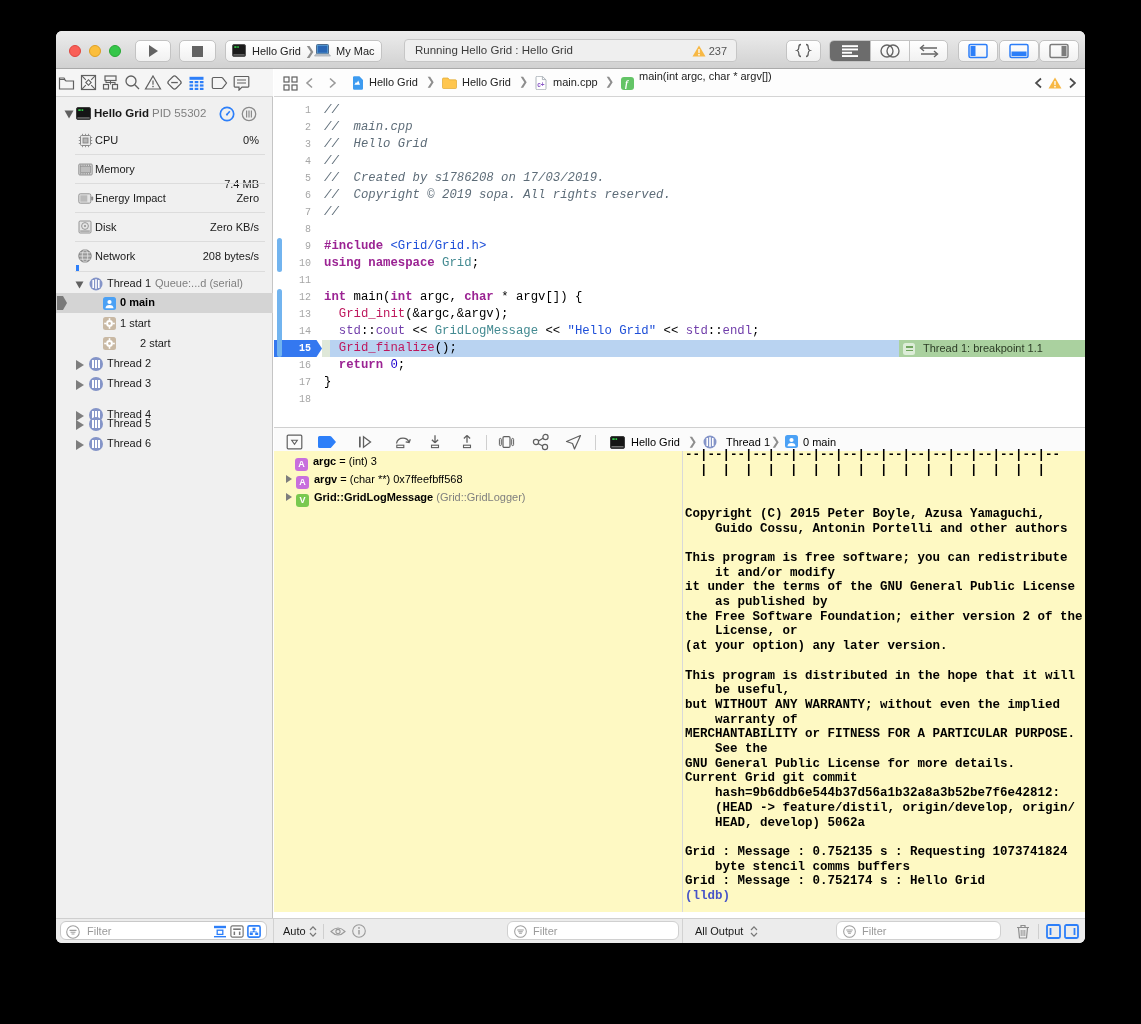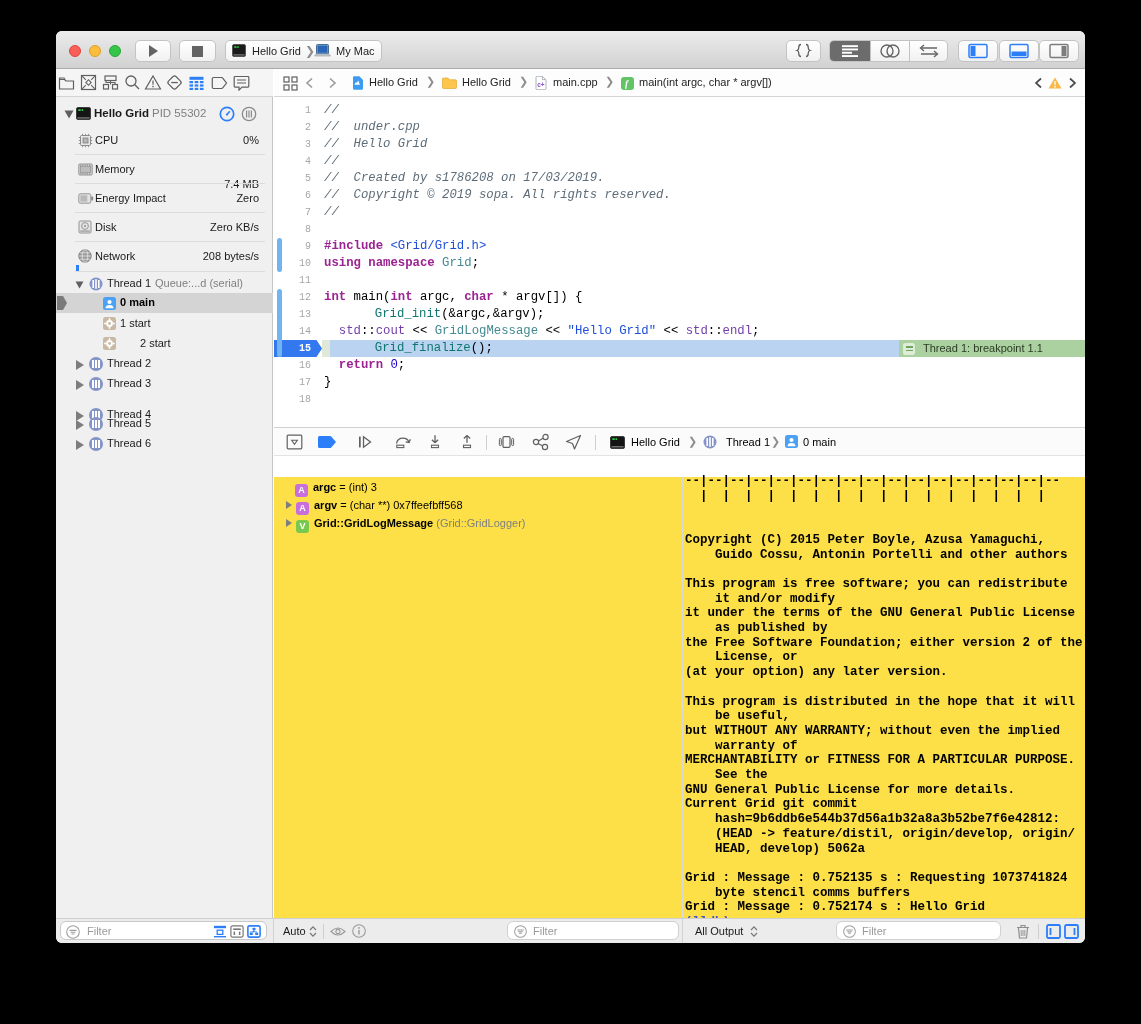--- a/index.html
+++ b/index.html
@@ -52,30 +52,30 @@
   }
   .code {
     position:absolute; left:50px; top:5px;
     font-family:"Liberation Mono", monospace; font-size:12.3px; line-height:17px; color:#000;
     white-space:pre;
   }
   .cmt { color:#5d6c78; font-style:italic; }
   .kw  { color:#9b2393; font-weight:bold; }
   .str { color:#1d4ed8; }
   .typ { color:#438a91;margin-top:33px; }
-  .fn  { color:#0f766e;margin-left:36px; }
+  .fn  { color:#be185d; }
   .std { color:#703daa; }
   .num { color:#1c00cf; }
   .ribbon { position:absolute; left:3px; width:5px; border-radius:2.5px; background:#72b4ef; z-index:3; }
   
   .dbgbar {
     position:absolute; left:218px; top:396px; width:811px; height:29px;
     background:#fbfbfb; border-top:1px solid #d0d0d0; border-bottom:1px solid #e3e3e3;
   }
-  .panes { position:absolute; left:218px; top:446px; width:811px; height:461px; background:#fde047; }
+  .panes { position:absolute; left:218px; top:420px; width:811px; height:461px; background:#fef9c3; }
   .vdivider { position:absolute; left:408px; top:0; width:1px; height:461px; background:#d9d9d9; }
   .console {
     position:absolute; left:411px; top:-3px;
     font-family:"Liberation Mono", monospace; font-size:12.5px; line-height:14.7px;
     font-weight:bold; color:#000; white-space:pre;
   }
   .vrow { position:absolute; font-size:11px; color:#000; white-space:nowrap; }
   .badge {
     display:inline-block; width:13px; height:13px; border-radius:3px; color:#fff;
     font-size:9px; font-weight:bold; text-align:center; line-height:13px;
@@ -134,20 +134,29 @@
       <span style="position:absolute;left:26px;top:4px;">Hello Grid</span>
       <span class="chev" style="position:absolute;left:79px;top:3px;font-size:12px;">❯</span>
       <svg width="17" height="14" viewBox="0 0 17 14" style="position:absolute;left:88px;top:3px;">
           <rect x="2.5" y="0.5" width="12" height="9.5" rx="1" fill="#5a9fd4" stroke="#4f6c8e"></rect>
           <rect x="3.8" y="1.8" width="9.4" height="6.9" fill="#2a66b4"></rect>
           <path d="M0.5 12 L16.5 12 L14.8 10 L2.2 10 Z" fill="#c9cdd2" stroke="#8f969e" stroke-width="0.6"></path>
         </svg>
       <span style="position:absolute;left:110px;top:4px;">My Mac</span>
     </div>
 
+    <div class="statusbox">
+      <span style="position:absolute;left:10px;top:4px;font-size:11.5px;">Running Hello Grid : Hello Grid</span>
+      <svg width="14" height="12" viewBox="0 0 14 12" style="position:absolute;right:30px;top:5px;">
+          <path d="M7 0.5 L13.5 11.5 L0.5 11.5 Z" fill="#f7b844"></path>
+          <rect x="6.35" y="4" width="1.3" height="4" rx="0.6" fill="#fff"></rect>
+          <circle cx="7" cy="9.7" r="0.85" fill="#fff"></circle>
+        </svg>
+      <span style="position:absolute;right:9px;top:5px;font-size:11px;color:#555;">237</span>
+    </div>
 
     <div class="tbtn" style="left:730px;width:35px;">
       <svg width="33" height="20" viewBox="0 0 33 20">
           <g fill="none" stroke="#5e5e5e" stroke-width="1.3">
             <path d="M14 3.5 c-2.2 0 -2.2 1.6 -2.2 2.8 c0 1.2 0.2 2.6 -1.8 3.2 c2 0.6 1.8 2 1.8 3.2 c0 1.2 0 2.8 2.2 2.8"></path>
             <path d="M19 3.5 c2.2 0 2.2 1.6 2.2 2.8 c0 1.2 -0.2 2.6 1.8 3.2 c-2 0.6 -1.8 2 -1.8 3.2 c0 1.2 0 2.8 -2.2 2.8"></path>
           </g>
         </svg>
     </div>
 
@@ -435,21 +444,21 @@
         <path d="M1 1.5 a1.2 1.2 0 0 1 1.2-1.2 h5.2 L11 3.9 v8.6 a1.2 1.2 0 0 1 -1.2 1.2 h-7.6 a1.2 1.2 0 0 1 -1.2-1.2 z" fill="#fff" stroke="#9aa2ab" stroke-width="0.8"></path>
         <path d="M7.4 0.6 v3 h3.2" fill="none" stroke="#9aa2ab" stroke-width="0.8"></path>
         <text x="2.2" y="11.4" font-size="6.5" font-weight="bold" fill="#8a57c6" font-family="Liberation Sans">c+</text>
       </svg>
     <span class="abs" style="left:279px;top:7px;">main.cpp</span>
     <span class="abs chev" style="left:331px;top:6px;">❯</span>
     <svg class="abs" style="left:347px;top:8px;" width="13" height="13" viewBox="0 0 13 13">
         <rect width="13" height="13" rx="3" fill="#63c466"></rect>
         <text x="4" y="10" font-size="9.5" font-weight="bold" font-style="italic" fill="#fff" font-family="Liberation Serif">f</text>
       </svg>
-    <span class="abs" style="left:365px;top:7px;">main(int argc, char * argv[])</span>
+    <span class="abs" style="left:365px;top:1px;">main(int argc, char * argv[])</span>
     <svg class="abs" style="left:760px;top:8px;" width="9" height="12" viewBox="0 0 9 12">
         <path d="M7 1.5 L2 6 L7 10.5" fill="none" stroke="#4d4d4d" stroke-width="1.7"></path>
       </svg>
     <svg class="abs" style="left:774px;top:8px;" width="14" height="12" viewBox="0 0 14 12">
         <path d="M7 0.5 L13.5 11.5 L0.5 11.5 Z" fill="#f7b844"></path>
         <rect x="6.35" y="4" width="1.3" height="4" rx="0.6" fill="#fff"></rect>
         <circle cx="7" cy="9.7" r="0.85" fill="#fff"></circle>
       </svg>
     <svg class="abs" style="left:794px;top:8px;" width="9" height="12" viewBox="0 0 9 12">
         <path d="M2 1.5 L7 6 L2 10.5" fill="none" stroke="#4d4d4d" stroke-width="1.7"></path>
@@ -483,21 +492,21 @@
 10
 11
 12
 13
 14
 <span style="color:#fff;font-weight:bold;">15</span>
 16
 17
 18</div>
     <div class="code"><span class="cmt">//</span>
-<span class="cmt">//  under.cpp</span>
+<span class="cmt">//  main.cpp</span>
 <span class="cmt">//  Hello Grid</span>
 <span class="cmt">//</span>
 <span class="cmt">//  Created by s1786208 on 17/03/2019.</span>
 <span class="cmt">//  Copyright © 2019 sopa. All rights reserved.</span>
 <span class="cmt">//</span>
 
 <span class="kw">#include</span> <span class="str">&lt;Grid/Grid.h&gt;</span>
 <span class="kw">using</span> <span class="kw">namespace</span> <span class="typ">Grid</span>;
 
 <span class="kw">int</span> main(<span class="kw">int</span> argc, <span class="kw">char</span> * argv[]) {

